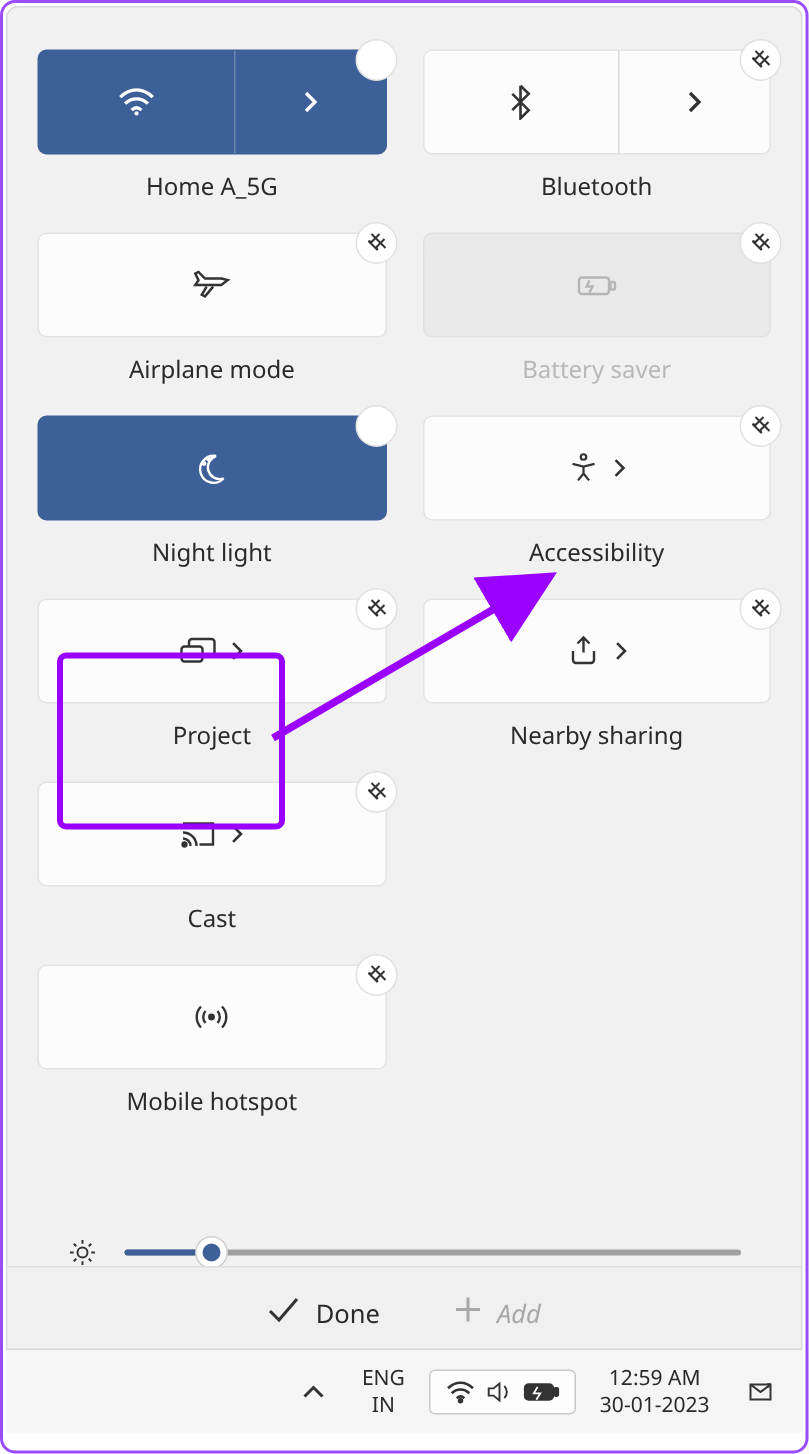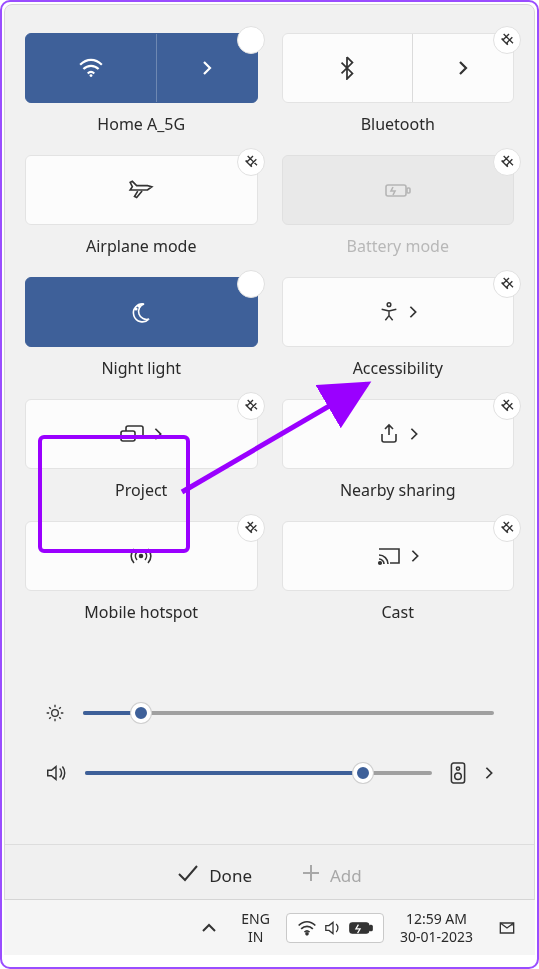--- a/index.html
+++ b/index.html
@@ -81,21 +81,21 @@
     box-shadow: 0 0 0 1px #cfcfcf;
   }
   
   .footer {
     position:absolute; left:0; right:0; bottom:0; height:62px;
     border-top:1px solid #ddd;
     display:flex; align-items:center; justify-content:center; gap:50px;
     background:#f0f0f0;
   }
   .footer .btn { display:flex; align-items:flex-start; gap:10px; font-size:17px; color:#2a2a2a; }
-  .footer .btn.muted { color:#a8a8a8; }
+  .footer .btn.muted { color:#a8a8a8;font-style:italic; }
   
   .taskbar {
     position:absolute; left:2px; right:2px; bottom:12px; height:56px;
     border-top:1px solid #d5d5d5;
     background:#f5f5f5;
     display:flex; align-items:center; justify-content:flex-end;
     padding: 16px 10px; gap:8px;
   }
   .tray-group { display:flex; align-items:center; gap:6px; padding:4px 8px; border-radius:4px; }
   .tray-group.boxed { border:1px solid #c9c9c9; background:#fdfdfd; padding:6px 10px; }
@@ -184,21 +184,21 @@
             </svg>
         </div>
         <span>
           <svg width="28" height="18" viewBox="0 0 28 18" fill="none" stroke="#b5b5b5" stroke-width="1.6">
               <rect x="2" y="4" width="20" height="11" rx="2"></rect>
               <rect x="23" y="7" width="3" height="5" rx="1"></rect>
               <path d="M9 6l-2 4h4l-2 4" stroke="#b5b5b5"></path>
             </svg>
         </span>
       </div>
-      <div class="tile-label">Battery mode</div>
+      <div class="tile-label">Battery saver</div>
     </div>
 
     <div class="cell">
       <div class="tile active">
         <div class="pin">
           <svg width="16" height="16" viewBox="0 0 24 24" fill="none" stroke="#333" stroke-width="2">
               <path d="M7 3l14 14M15 3l-3 3-5 5-3-1 9 9-1-3 5-5 3-3"></path>
             </svg>
         </div>
         <span>
@@ -269,38 +269,20 @@
                 <path d="M5 11v6a2 2 0 0 0 2 2h10a2 2 0 0 0 2-2v-6"></path>
                 <path d="M12 2v10M8 6l4-4 4 4"></path>
               </svg>
           </span>
           <svg width="10" height="14" viewBox="0 0 10 16" fill="none" stroke="#333" stroke-width="2">
               <path d="M2 2l6 6-6 6"></path>
             </svg>
         </div>
       </div>
       <div class="tile-label">Nearby sharing</div>
-    </div>
-
-    <div class="cell row10">
-      <div class="tile">
-        <div class="pin">
-          <svg width="16" height="16" viewBox="0 0 24 24" fill="none" stroke="#333" stroke-width="2">
-              <path d="M7 3l14 14M15 3l-3 3-5 5-3-1 9 9-1-3 5-5 3-3"></path>
-            </svg>
-        </div>
-        <span>
-          <svg width="26" height="22" viewBox="0 0 26 22" fill="none" stroke="#333" stroke-width="1.6">
-              <path d="M6 4a10 10 0 0 0 0 14M20 4a10 10 0 0 1 0 14"></path>
-              <path d="M9 7a6 6 0 0 0 0 8M17 7a6 6 0 0 1 0 8"></path>
-              <circle cx="13" cy="11" r="1.5" fill="#333"></circle>
-            </svg>
-        </span>
-      </div>
-      <div class="tile-label">Mobile hotspot</div>
     </div>
 
     <div class="cell">
       <div class="tile">
         <div class="pin">
           <svg width="16" height="16" viewBox="0 0 24 24" fill="none" stroke="#333" stroke-width="2">
               <path d="M7 3l14 14M15 3l-3 3-5 5-3-1 9 9-1-3 5-5 3-3"></path>
             </svg>
         </div>
         <div class="icon-row">
@@ -310,20 +292,38 @@
                 <path d="M3 9a9 9 0 0 1 9 9M3 13a5 5 0 0 1 5 5"></path>
                 <circle cx="4" cy="17" r="1.3" fill="#333"></circle>
               </svg>
           </span>
           <svg width="10" height="14" viewBox="0 0 10 16" fill="none" stroke="#333" stroke-width="2">
               <path d="M2 2l6 6-6 6"></path>
             </svg>
         </div>
       </div>
       <div class="tile-label">Cast</div>
+    </div>
+
+    <div class="cell row10">
+      <div class="tile">
+        <div class="pin">
+          <svg width="16" height="16" viewBox="0 0 24 24" fill="none" stroke="#333" stroke-width="2">
+              <path d="M7 3l14 14M15 3l-3 3-5 5-3-1 9 9-1-3 5-5 3-3"></path>
+            </svg>
+        </div>
+        <span>
+          <svg width="26" height="22" viewBox="0 0 26 22" fill="none" stroke="#333" stroke-width="1.6">
+              <path d="M6 4a10 10 0 0 0 0 14M20 4a10 10 0 0 1 0 14"></path>
+              <path d="M9 7a6 6 0 0 0 0 8M17 7a6 6 0 0 1 0 8"></path>
+              <circle cx="13" cy="11" r="1.5" fill="#333"></circle>
+            </svg>
+        </span>
+      </div>
+      <div class="tile-label">Mobile hotspot</div>
     </div>
 
   </div>
 
   <div class="sliders">
     <div class="slider-row">
       <span>
         <svg width="20" height="20" viewBox="0 0 24 24" fill="none" stroke="#333" stroke-width="1.6">
             <circle cx="12" cy="12" r="4"></circle>
             <path d="M12 2v3M12 19v3M2 12h3M19 12h3M5 5l2 2M17 17l2 2M19 5l-2 2M7 17l-2 2"></path>

